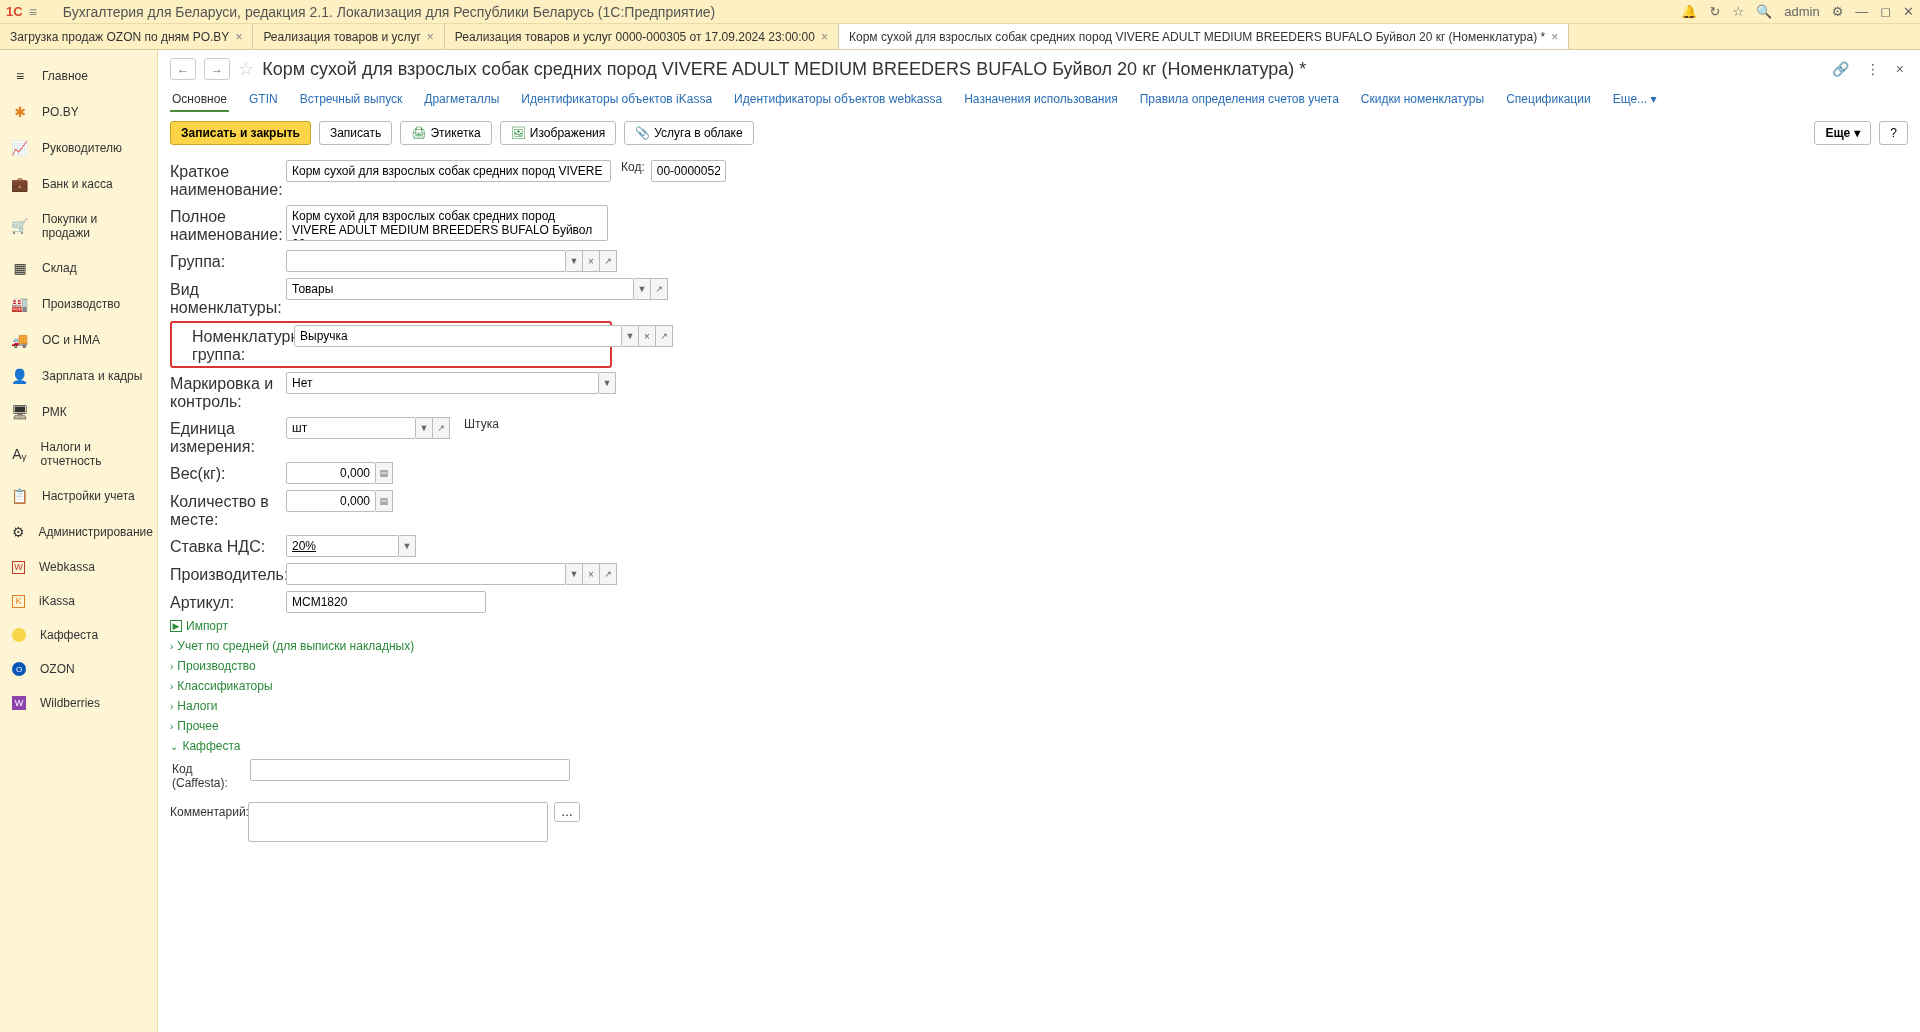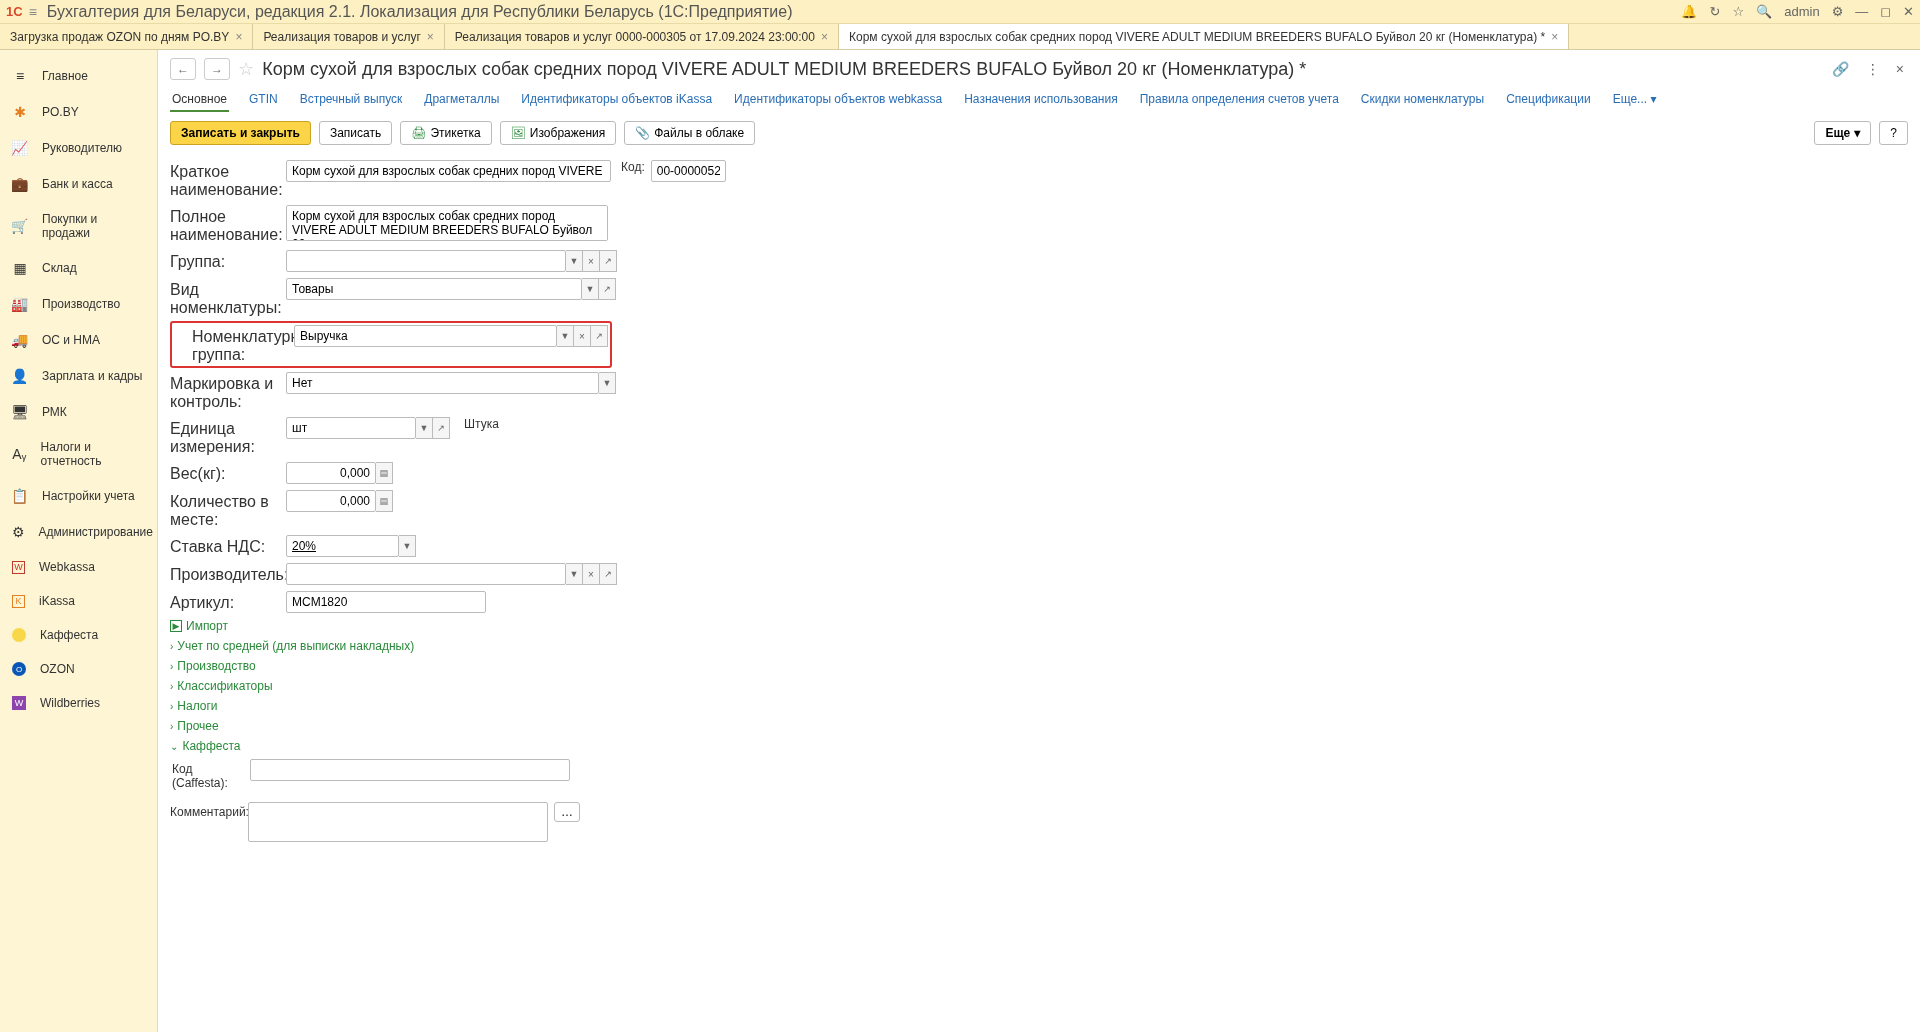--- a/index.html
+++ b/index.html
@@ -1,21 +1,21 @@
 <!DOCTYPE html>
 <html><head>
 <meta charset="utf-8">
 <style>
 * { box-sizing: border-box; margin: 0; padding: 0; font-family: Arial, sans-serif; }
 body { background: #fff; font-size: 12px; color: #333; overflow: hidden; }
 
 .titlebar { height: 24px; background: #fdf0c2; display: flex; align-items: center; padding: 0 6px; gap: 6px; border-bottom: 1px solid #e8dba8; }
 .titlebar .logo { color: #d94a2b; font-weight: bold; font-size: 13px; }
 .titlebar .hamburger { color: #888; cursor: pointer; font-size: 14px; }
-.titlebar .title { color: #555; font-size: 16px; flex: 1; margin-left: 4px; }
+.titlebar .title { color: #555; font-size: 14px; flex: 1; margin-left: 20px; }
 .titlebar .right-icons { display: flex; gap: 12px; align-items: center; color: #666; font-size: 13px; }
 .titlebar .right-icons span { cursor: pointer; }
 
 .tabs-bar { height: 26px; background: #fdf0c2; display: flex; align-items: stretch; border-bottom: 1px solid #d8cba0; }
 .tab { display: flex; align-items: center; padding: 0 10px; border-right: 1px solid #d8cba0; font-size: 12px; color: #333; cursor: pointer; gap: 6px; background: #fdf0c2; }
 .tab.active { background: #fff; }
 .tab .close { color: #888; font-size: 12px; }
 
 .main-layout { display: flex; height: calc(100vh - 50px); }
 
@@ -51,21 +51,21 @@
 
 input[type=text], textarea { border: 1px solid #bbb; border-radius: 2px; padding: 3px 5px; font-size: 12px; font-family: Arial; }
 textarea { resize: none; }
 .txt-short { width: 325px; }
 .txt-code { width: 75px; }
 .txt-full { width: 322px; height: 36px; }
 .select-wrap { display: flex; }
 .select-input { width: 280px; border: 1px solid #bbb; border-radius: 2px 0 0 2px; padding: 3px 5px; font-size: 12px; }
 .select-btn { width: 17px; border: 1px solid #bbb; border-left: none; background: #f5f5f5; cursor: pointer; font-size: 9px; display: flex; align-items: center; justify-content: center; color: #666; }
 .select-btn.x { font-size: 10px; }
-.select-med { width: 296px; }
+.select-med { width: 348px; }
 .select-sml { width: 113px; text-decoration: underline; }
 .num-input { width: 90px; text-align: right; }
 .calc-btn { width: 17px; border:1px solid #bbb; border-left:none; background:#f5f5f5; cursor:pointer; font-size:9px; display:flex; align-items:center; justify-content:center; color:#666; }
 .check { width: 14px; height: 14px; }
 
 .expand-row { display: flex; align-items: center; gap: 4px; padding: 3px 0; cursor: pointer; color: #2a8a3a; font-size: 12px; }
 .expand-row .chev { color: #2a8a3a; font-size: 10px; }
 .expand-row.import .icon-imp { border: 1px solid #2a8a3a; width: 12px; height: 12px; display: inline-flex; align-items: center; justify-content: center; font-size: 9px; }
 
 .icon-orange { color: #e67e22; }
@@ -222,21 +222,21 @@
       <button class="btn">
           <span style="color:#2a8a3a">🖨</span>
           <span>Этикетка</span>
         </button>
       <button class="btn">
           <span style="color:#2a8a3a">🖼</span>
           <span>Изображения</span>
         </button>
       <button class="btn">
           <span>📎</span>
-          <span>Файлы в облаке</span>
+          <span>Услуга в облаке</span>
         </button>
       <span style="flex:1"></span>
       <button class="btn more-btn"><span>Еще</span> ▾</button>
       <button class="btn">?</button>
     </div>
 
     <div class="form-area">
       <div class="form-row">
         <span class="form-label">Краткое наименование:</span>
         <input type="text" class="txt-short" value="Корм сухой для взрослых собак средних пород VIVERE ADULT ME" style="">
@@ -264,21 +264,21 @@
         <div class="select-wrap">
           <input type="text" class="select-input select-med" value="Товары" style="">
           <span class="select-btn">▼</span>
           <span class="select-btn">↗</span>
         </div>
       </div>
 
       <div class="form-row row-highlight">
         <span class="form-label highlight">Номенклатурная группа:</span>
         <div class="select-wrap">
-          <input type="text" class="select-input" style="width: 263px;" value="Выручка">
+          <input type="text" class="select-input" style="width: 328px;" value="Выручка">
           <span class="select-btn">▼</span>
           <span class="select-btn x">×</span>
           <span class="select-btn">↗</span>
         </div>
       </div>
 
       <div class="form-row">
         <span class="form-label">Маркировка и контроль:</span>
         <div class="select-wrap">
           <input type="text" class="select-input" style="width: 313px;" value="Нет">

